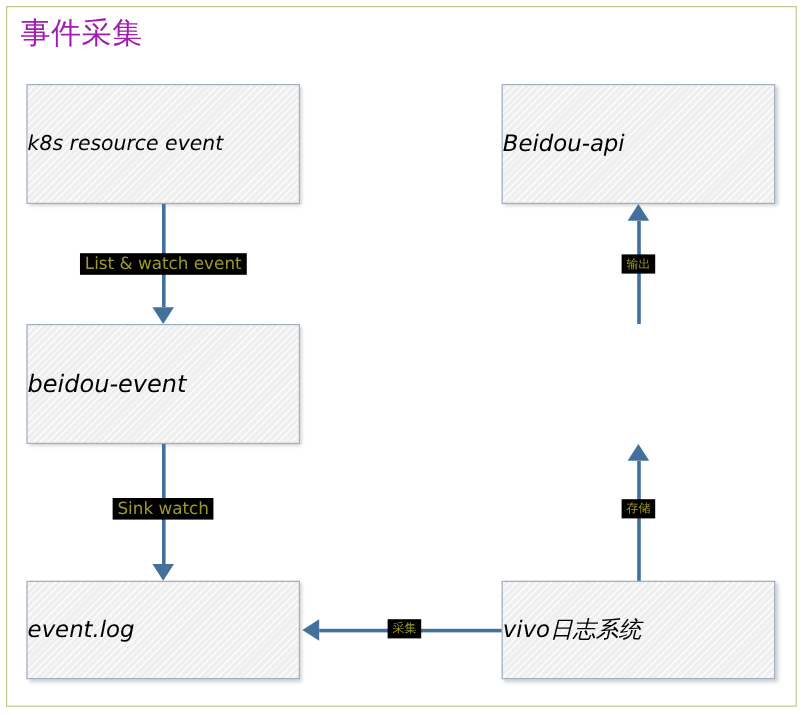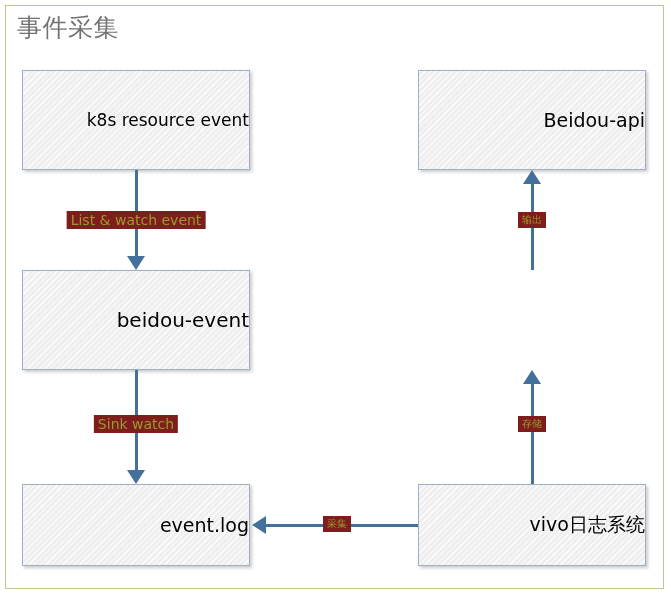--- a/index.html
+++ b/index.html
@@ -28,44 +28,45 @@
     border: 1.5px solid #c3c88a;
     background: #ffffff;
     box-sizing: border-box;
   }
   #diagram-title {
     position: absolute;
     left: 17px;
     top: 14px;
     font-size: 25px;
     line-height: 1.1;
-    color: #737373;
+    color: #a21caf;
     font-family: "DejaVu Sans", "Liberation Sans", sans-serif;
     letter-spacing: 0.5px;
     white-space: nowrap;
   }
   
   .node {
     position: absolute;
     box-sizing: border-box;
     border: 1px solid #9fb0c4;
     background-color: #efefef;
     background-image: repeating-linear-gradient(
         135deg,
         rgba(255,255,255,0.85) 0px,
         rgba(255,255,255,0.85) 1px,
         rgba(0,0,0,0.0) 1px,
         rgba(0,0,0,0.0) 4px
     );
     box-shadow: 2px 2px 3px rgba(120,120,120,0.38);
     display: flex;
     align-items: center;
-    justify-content: flex-end;
+    justify-content: flex-start;
     color: #000000;
     text-align: center;
+    font-style: italic;
   }
   .node-label {
     display: block;
     white-space: nowrap;
     font-family: "DejaVu Sans", "Liberation Sans", sans-serif;
   }
   .fs-17 { font-size: 17px; }
   .fs-20 { font-size: 20px; }
   .fs-19 { font-size: 19px; }
 
@@ -102,21 +103,21 @@
     height: 0;
     border-top: 9px solid transparent;
     border-bottom: 9px solid transparent;
     border-right: 14px solid #44719c;
   }
   
   .edge-label {
     position: absolute;
     font-size: 14px;
     color: #9a9a2e;
-    background: #7f1d1d;
+    background: #000000;
     padding: 1px 4px;
     white-space: nowrap;
     font-family: "DejaVu Sans", "Liberation Sans", sans-serif;
     transform: translate(-50%, -50%);
   }
   .edge-label.cjk { font-size: 10px; }
 </style>
 </head>
 <body>
 

